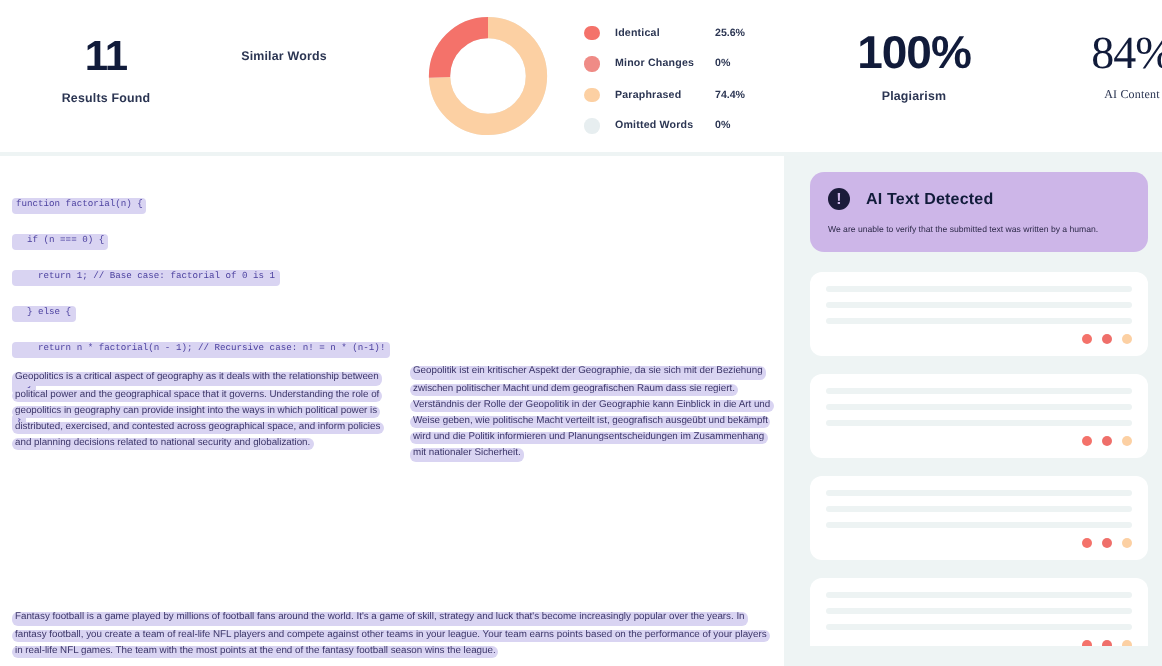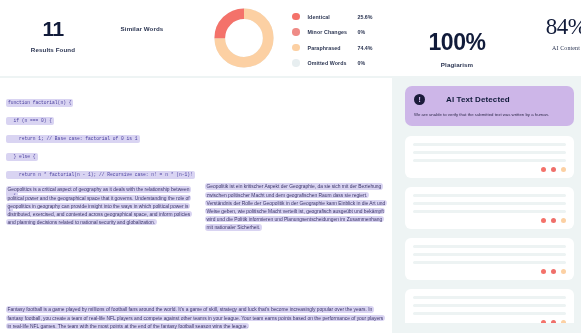--- a/index.html
+++ b/index.html
@@ -45,21 +45,21 @@
     font-size: 5.3px; color: #2b3552; margin-left: 8px; width: 50px;
     font-weight: bold; letter-spacing: 0.1px;
   }
   .legend-pct {
     font-size: 5.3px; color: #2b3552; font-weight: bold; text-align: left;
     width: 24px;
   }
 
   #stat-plagiarism { position: absolute; left: 420px; top: 15px; width: 74px; }
   #stat-ai { position: absolute; left: 536px; top: 15px; width: 60px; }
-  #stat-plagiarism .stat-value { font-size: 23px; margin-top: 16px; }
+  #stat-plagiarism .stat-value { font-size: 23px; }
   #stat-ai .stat-value { font-size: 23px; font-weight: normal; font-family: "Liberation Serif", serif; }
   #stat-ai .stat-label { font-weight: normal; font-family: "Liberation Serif", serif; font-size: 6px;}
 
   
   .doc-pane {
     position: absolute; left: 0; top: 78px; width: 392px; height: 255px;
     background: #ffffff; overflow: hidden;
   }
   .doc-inner { position: relative; width: 392px; height: 255px; }
 
@@ -95,21 +95,21 @@
     margin-bottom: 10px;
   }
   .alert-head { display: flex; align-items: center; }
   .alert-icon {
     width: 11px; height: 11px; border-radius: 50%; background: #1b1b3a;
     color: #cdb6e8; font-size: 8px; font-weight: bold;
     display: flex; align-items: center; justify-content: center;
     line-height: 1; flex: 0 0 auto;
   }
   .alert-title {
-    font-size: 8px; font-weight: bold; color: #111b3a; margin-left: 21px;
+    font-size: 8px; font-weight: bold; color: #111b3a; margin-left: 8px;
     letter-spacing: 0.1px;
   }
   .alert-sub {
     font-size: 4.3px; color: #2e2a4a; margin-top: 7px; line-height: 6px;
   }
 
   .card {
     background: #ffffff; border-radius: 6px; height: 42px;
     padding: 7px 8px 0 8px; margin-bottom: 9px; position: relative;
   }

